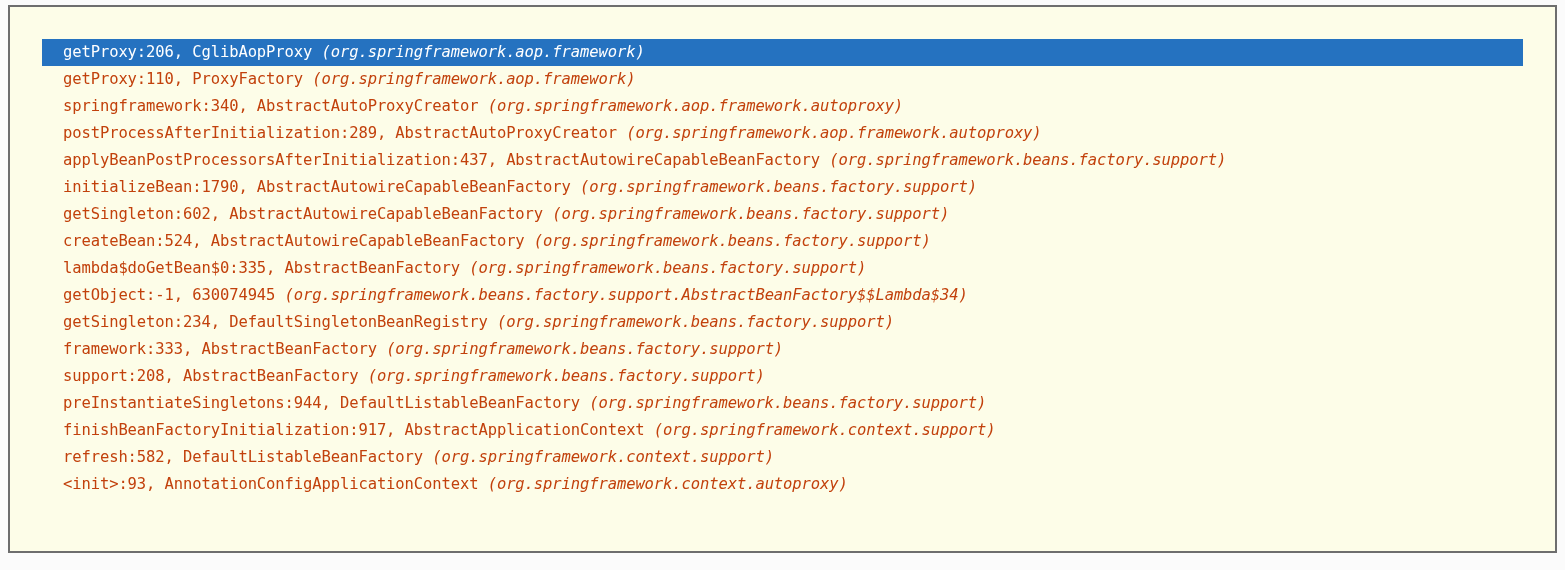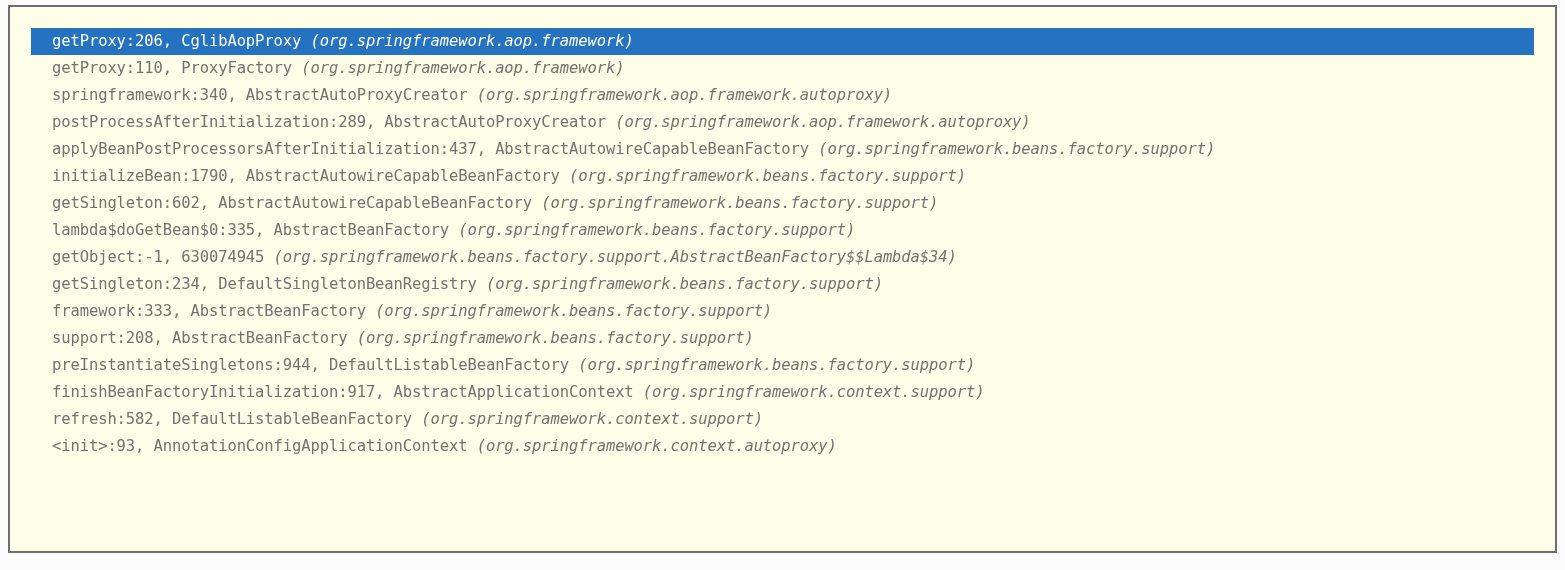--- a/index.html
+++ b/index.html
@@ -26,31 +26,31 @@
     box-sizing: border-box;
     overflow: hidden;
   }
 
   .frame-list {
     position: absolute;
     left: 0;
     top: 0;
     right: 0;
     bottom: 0;
-    margin: 5px;
+    margin: 16px;
     padding: 16px;
     list-style: none;
   }
 
   .frame-row {
     height: 27px;
     line-height: 27px;
     white-space: nowrap;
     font-size: 15.5px;
-    color: #737373;
+    color: #c2410c;
     padding-left: 21px;
     box-sizing: border-box;
     letter-spacing: -0.1px;
   }
 
   .frame-row.selected {
     background: #2572c0;
     color: #ffffff;
   }
 
@@ -71,20 +71,21 @@
 
 <div id="stack-panel">
   <ul class="frame-list">
       <li class="frame-row selected"><span class="frame-loc">getProxy:206, CglibAopProxy</span> <span class="frame-pkg">(org.springframework.aop.framework)</span></li>
       <li class="frame-row"><span class="frame-loc">getProxy:110, ProxyFactory</span> <span class="frame-pkg">(org.springframework.aop.framework)</span></li>
       <li class="frame-row"><span class="frame-loc">springframework:340, AbstractAutoProxyCreator</span> <span class="frame-pkg">(org.springframework.aop.framework.autoproxy)</span></li>
       <li class="frame-row"><span class="frame-loc">postProcessAfterInitialization:289, AbstractAutoProxyCreator</span> <span class="frame-pkg">(org.springframework.aop.framework.autoproxy)</span></li>
       <li class="frame-row"><span class="frame-loc">applyBeanPostProcessorsAfterInitialization:437, AbstractAutowireCapableBeanFactory</span> <span class="frame-pkg">(org.springframework.beans.factory.support)</span></li>
       <li class="frame-row"><span class="frame-loc">initializeBean:1790, AbstractAutowireCapableBeanFactory</span> <span class="frame-pkg">(org.springframework.beans.factory.support)</span></li>
       <li class="frame-row"><span class="frame-loc">getSingleton:602, AbstractAutowireCapableBeanFactory</span> <span class="frame-pkg">(org.springframework.beans.factory.support)</span></li>
+      <li class="frame-row"><span class="frame-loc">createBean:524, AbstractAutowireCapableBeanFactory</span> <span class="frame-pkg">(org.springframework.beans.factory.support)</span></li>
       <li class="frame-row"><span class="frame-loc">lambda$doGetBean$0:335, AbstractBeanFactory</span> <span class="frame-pkg">(org.springframework.beans.factory.support)</span></li>
       <li class="frame-row"><span class="frame-loc">getObject:-1, 630074945</span> <span class="frame-pkg">(org.springframework.beans.factory.support.AbstractBeanFactory$$Lambda$34)</span></li>
       <li class="frame-row"><span class="frame-loc">getSingleton:234, DefaultSingletonBeanRegistry</span> <span class="frame-pkg">(org.springframework.beans.factory.support)</span></li>
       <li class="frame-row"><span class="frame-loc">framework:333, AbstractBeanFactory</span> <span class="frame-pkg">(org.springframework.beans.factory.support)</span></li>
       <li class="frame-row"><span class="frame-loc">support:208, AbstractBeanFactory</span> <span class="frame-pkg">(org.springframework.beans.factory.support)</span></li>
       <li class="frame-row"><span class="frame-loc">preInstantiateSingletons:944, DefaultListableBeanFactory</span> <span class="frame-pkg">(org.springframework.beans.factory.support)</span></li>
       <li class="frame-row"><span class="frame-loc">finishBeanFactoryInitialization:917, AbstractApplicationContext</span> <span class="frame-pkg">(org.springframework.context.support)</span></li>
       <li class="frame-row"><span class="frame-loc">refresh:582, DefaultListableBeanFactory</span> <span class="frame-pkg">(org.springframework.context.support)</span></li>
       <li class="frame-row"><span class="frame-loc">&lt;init&gt;:93, AnnotationConfigApplicationContext</span> <span class="frame-pkg">(org.springframework.context.autoproxy)</span></li>
     </ul>

